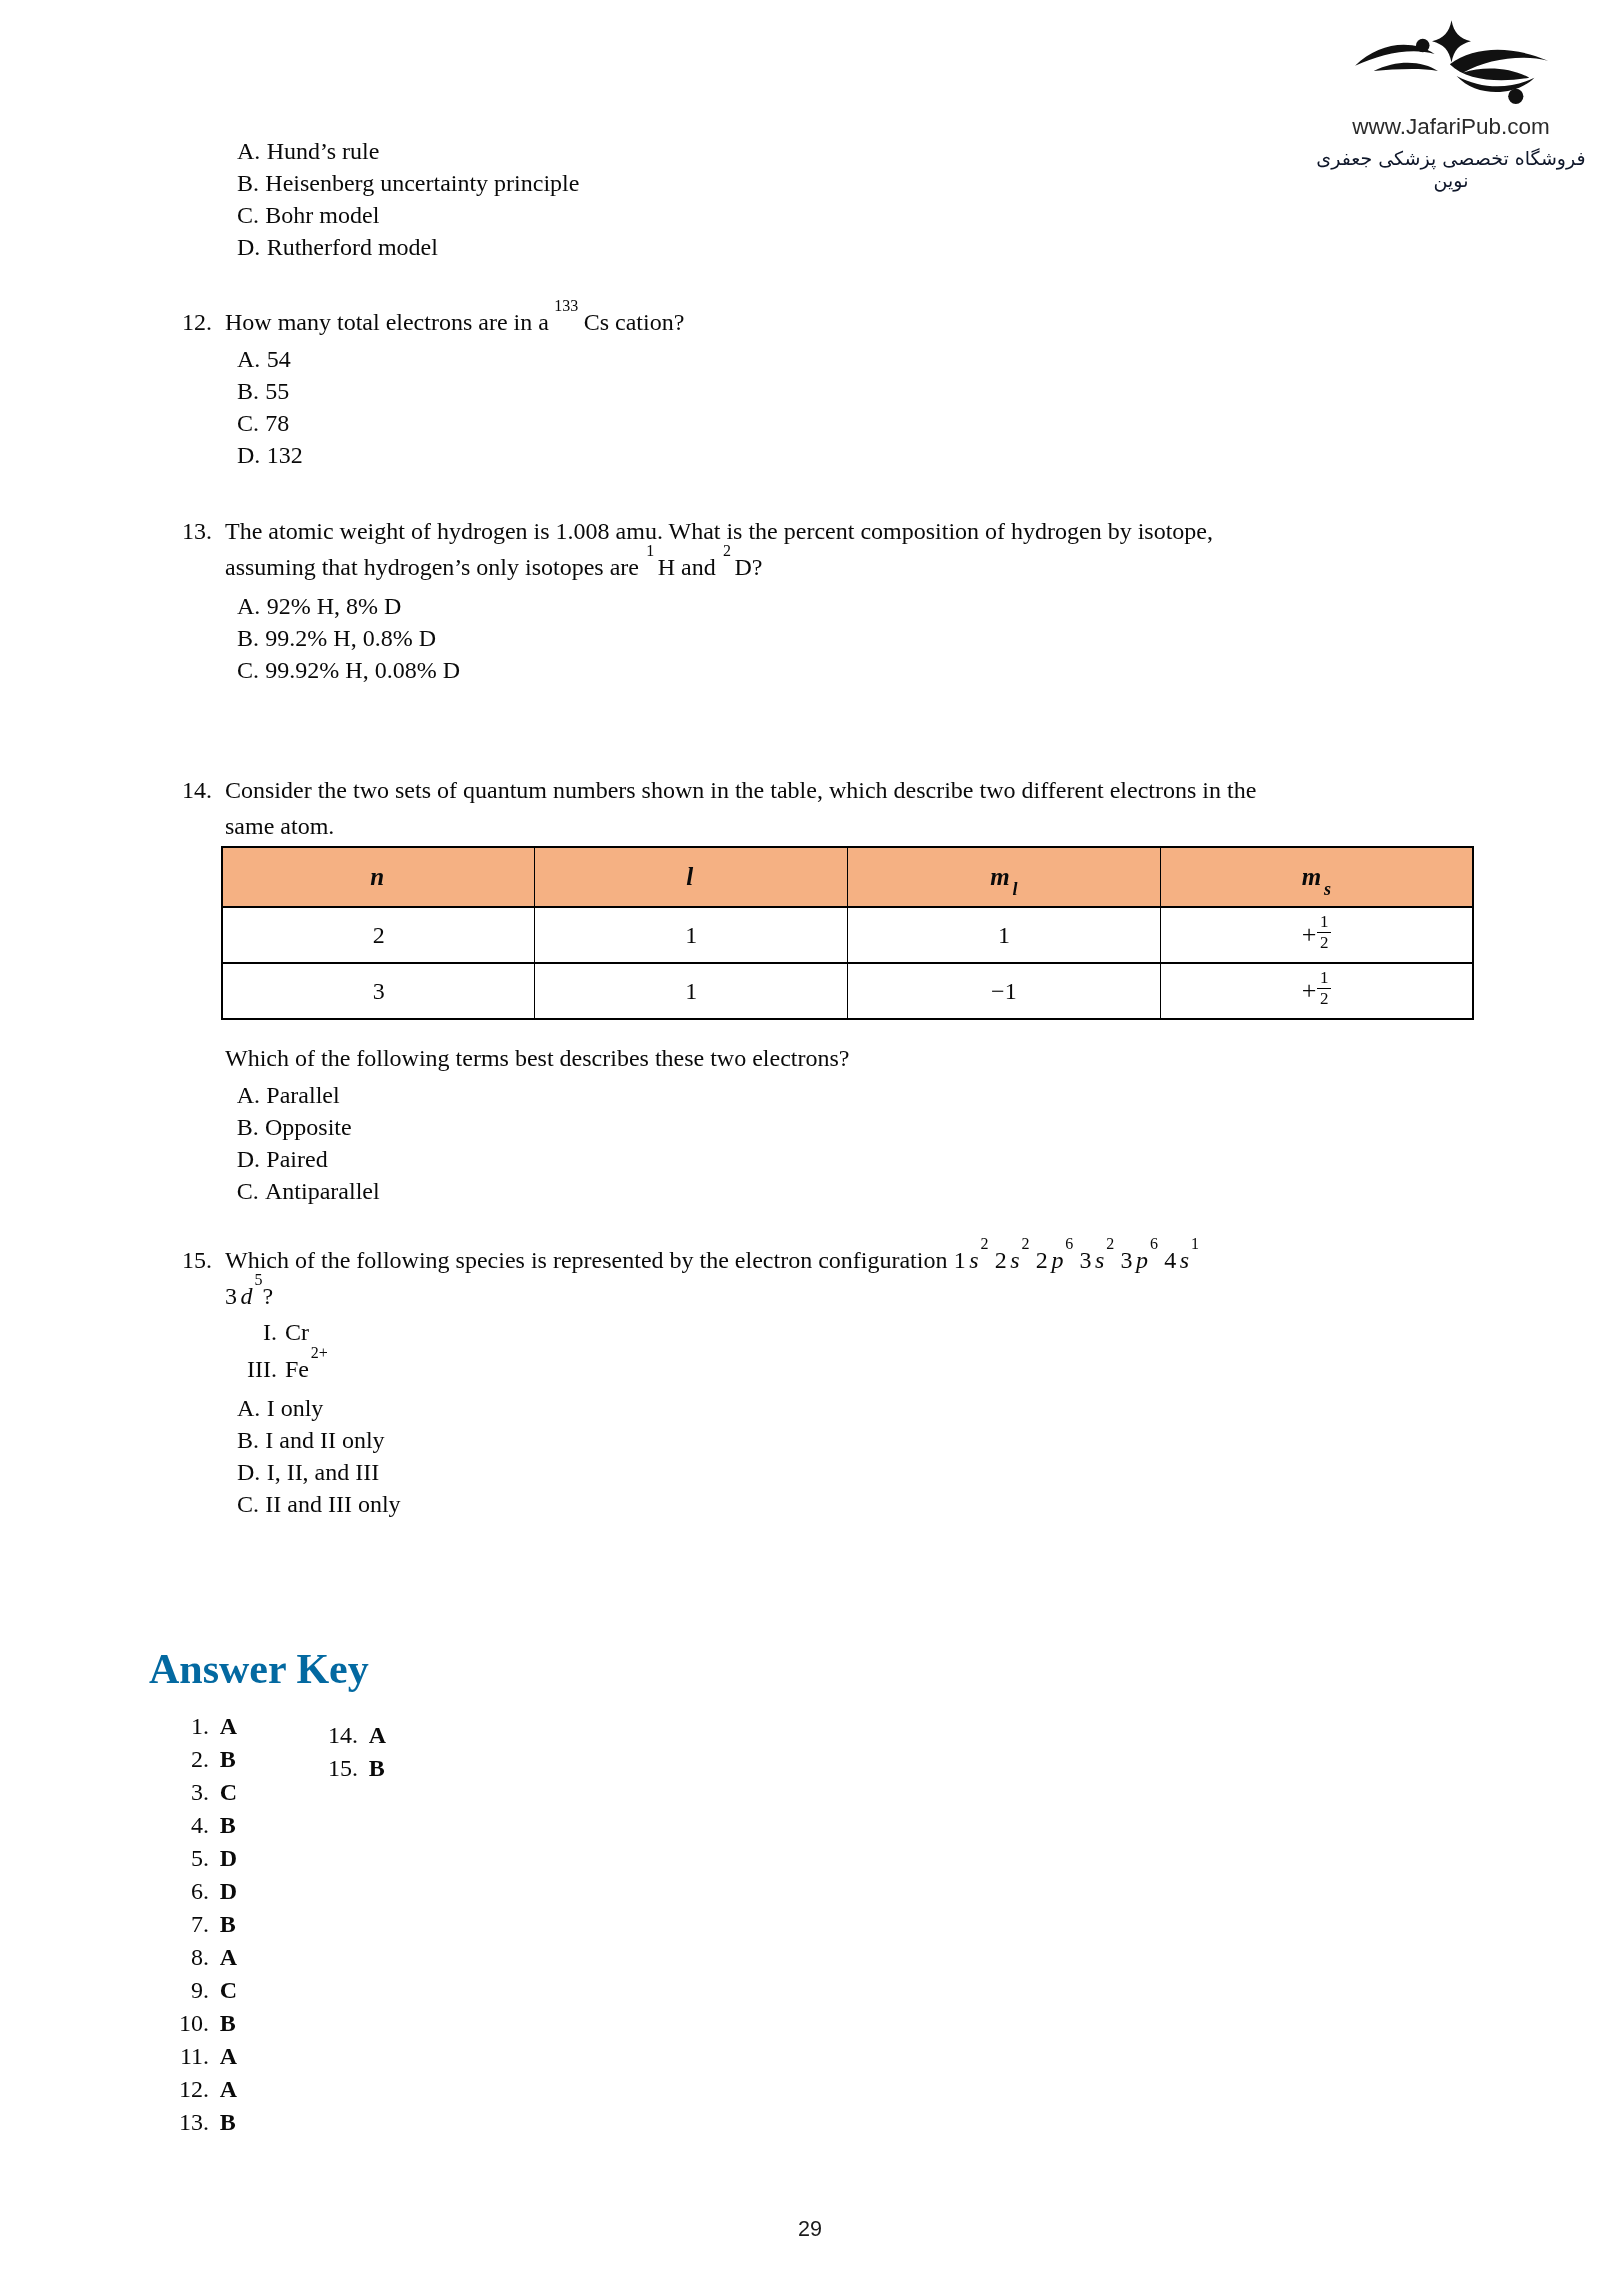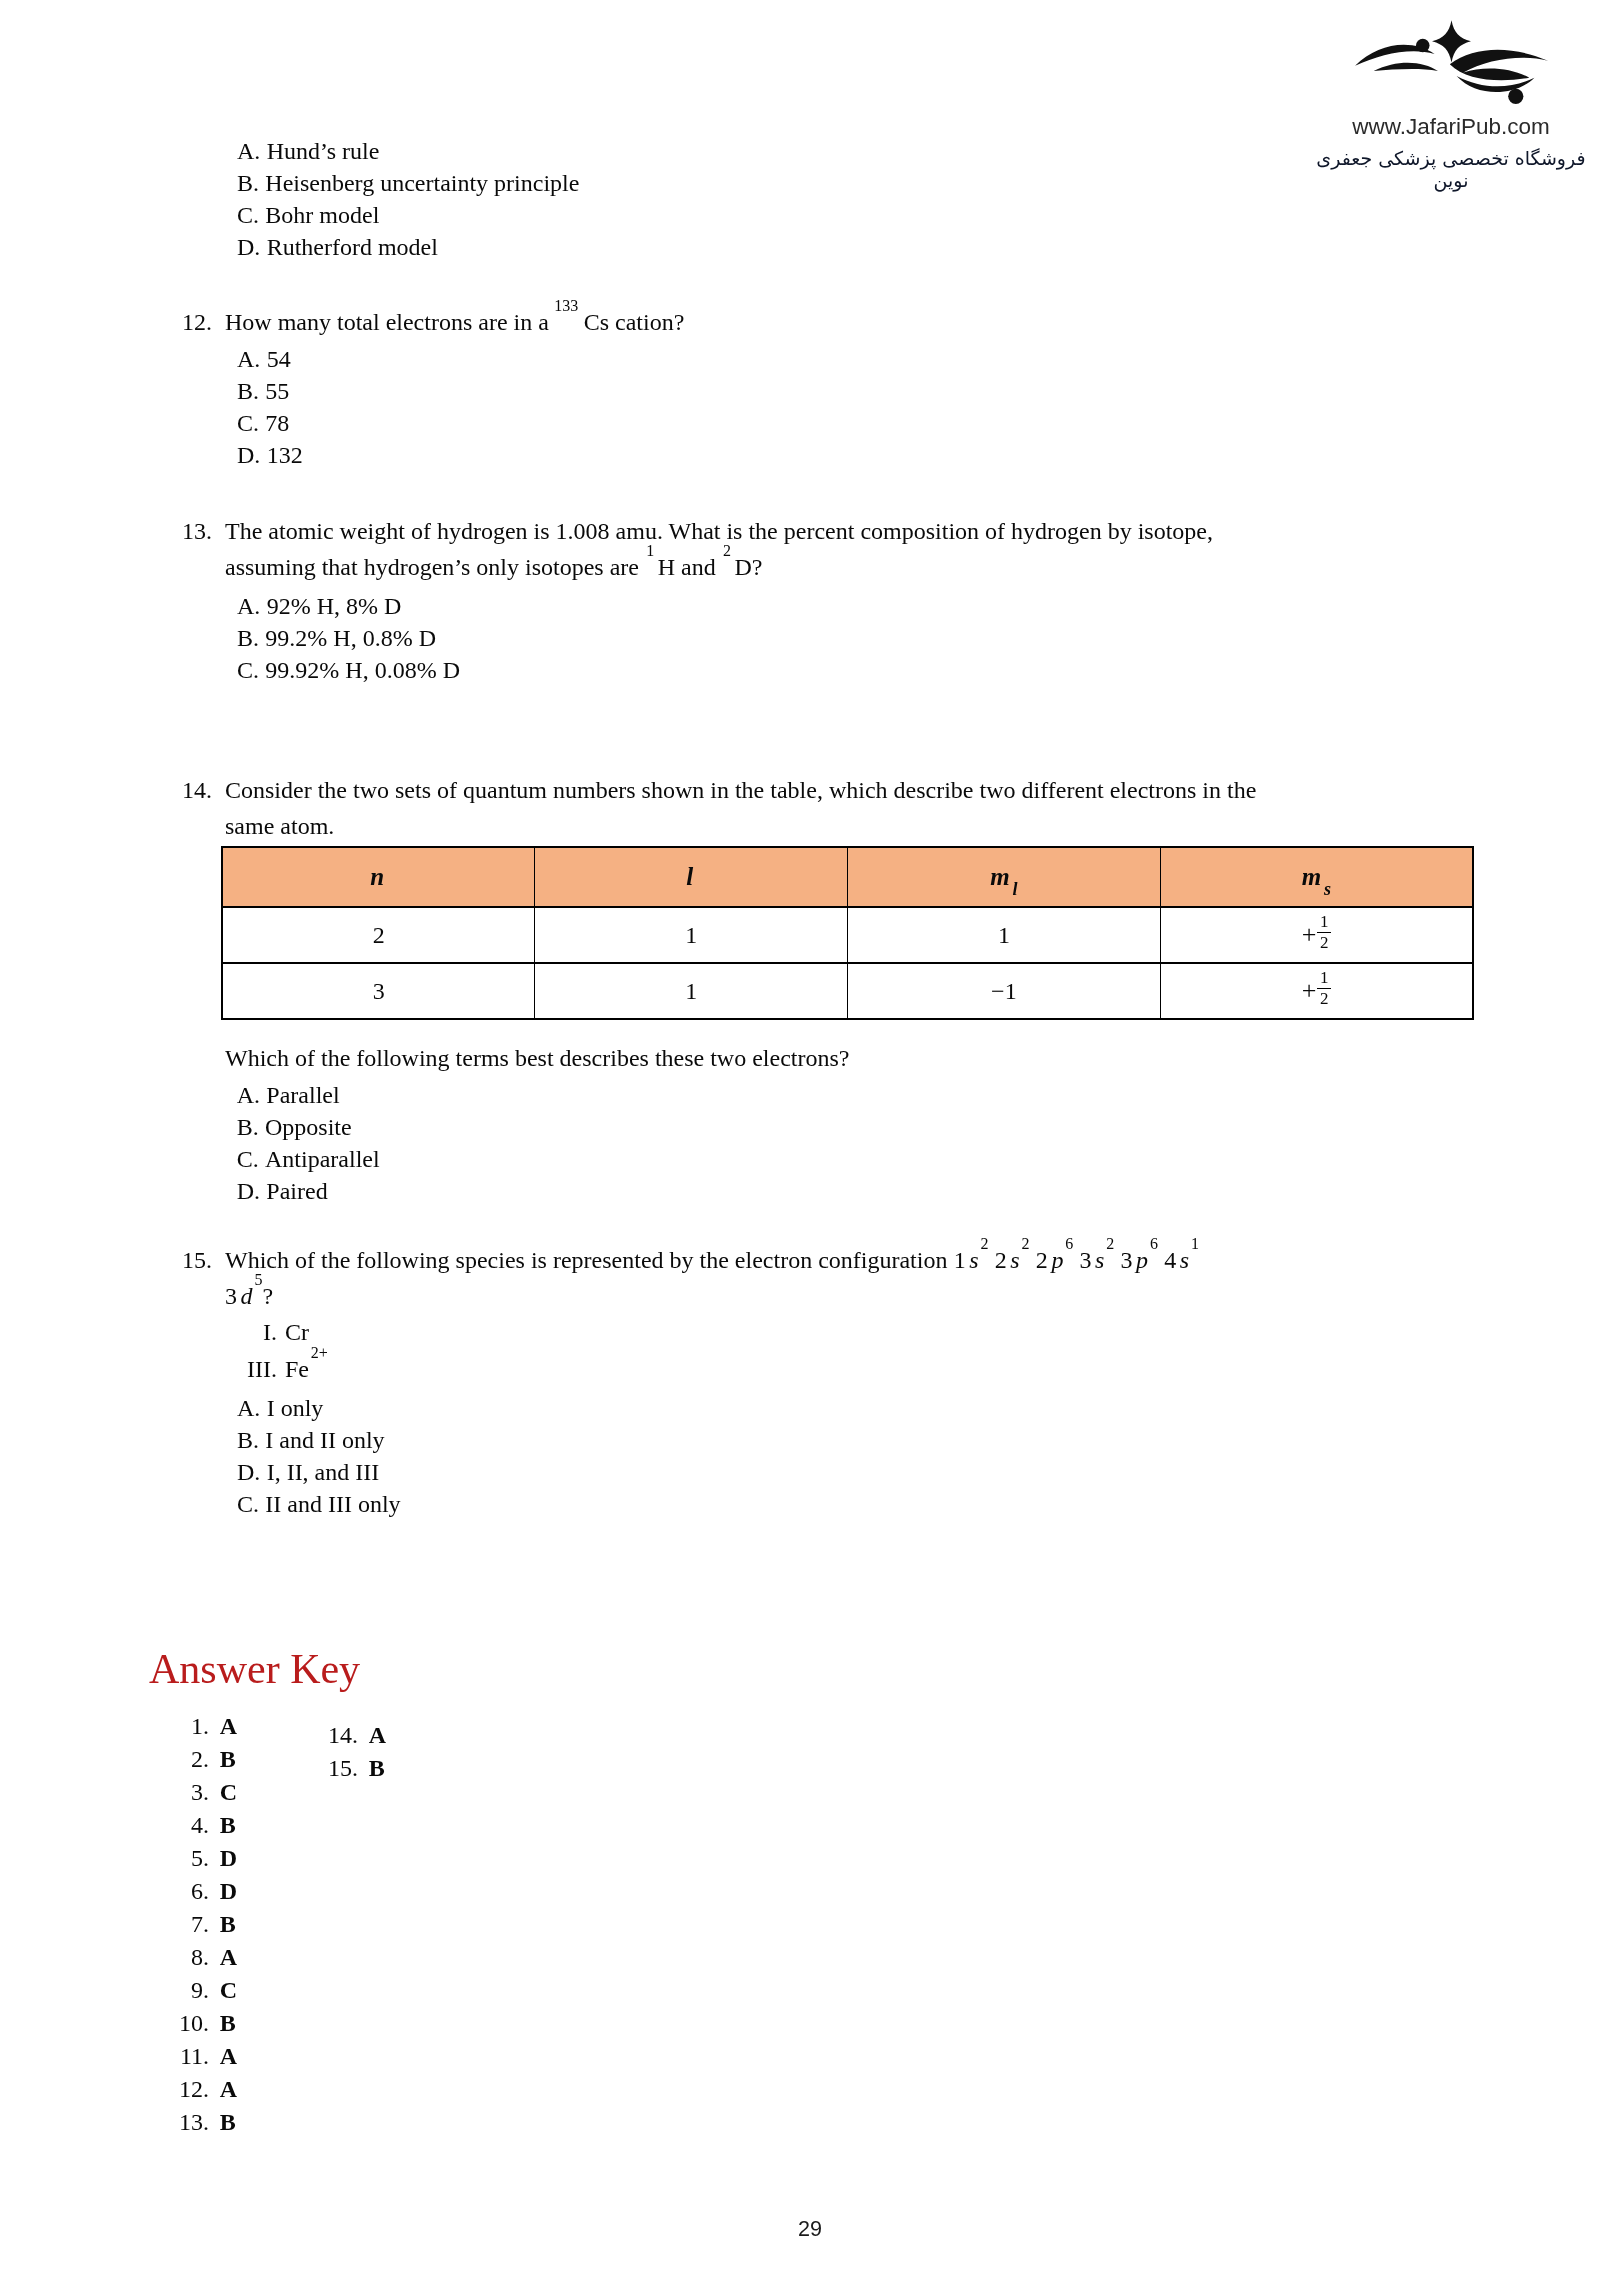--- a/index.html
+++ b/index.html
@@ -44,21 +44,21 @@
   .frac .num{display:block; border-bottom:1.8px solid #000; padding:0 2.7px 0.9px;}
   .frac .den{display:block; padding-top:0.9px;}
   
   .cfg{white-space:nowrap; margin-left:6.3px;}
   .cfg i{margin-left:3.6px;}
   .cfg sup{font-size:16px; position:relative; top:-10px; margin-left:1.8px; line-height:0;}
   .romans{margin:0; padding:0; list-style:none;}
   .romans li{line-height:37px;}
   .rnum{display:inline-block; width:95px; text-align:right; margin-right:8px;}
   
-  .ak-title{position:absolute; left:149px; font-size:42px; font-weight:normal; color:#b91c1c;}
+  .ak-title{position:absolute; left:149px; font-size:42px; font-weight:bold; color:#0369a1;}
   .ak-col{position:absolute; list-style:none; margin:0; padding:0;}
   .ak-col li{line-height:33px;}
   .ak-num{display:inline-block; width:74px; text-align:right;}
   .ak-col2 .ak-num{width:52px;}
   .ak-ans{font-weight:bold; margin-left:10.8px;}
   .pgnum{position:absolute; top:2216px; left:0; right:0; text-align:center;
          font-family:"Liberation Sans", sans-serif; font-size:21.6px; color:#1a1a1a;}
 </style>
 </head>
 <body>
@@ -151,22 +151,22 @@
         <td><span class="pluswrap">+</span><span class="frac"><span class="num">1</span><span class="den">2</span></span></td>
       </tr>
     </tbody>
   </table>
 
   <div class="blk single" style="top:1042px; left:225px;">
     <div class="line">Which of the following terms best describes these two electrons?</div>
     <ul class="opts" style="margin-left:11.7px;">
       <li><span class="olet">A.</span><span>Parallel</span></li>
       <li><span class="olet">B.</span><span>Opposite</span></li>
+      <li><span class="olet">D.</span><span>Paired</span></li>
       <li><span class="olet">C.</span><span>Antiparallel</span></li>
-      <li><span class="olet">D.</span><span>Paired</span></li>
     </ul>
   </div>
 
   <div class="blk" style="top:1242px;">
     <div class="qrow">
       <span class="qnum">15.</span>
       <div class="qtext">
         <div class="line">
           <span>Which of the following species is represented by the electron configuration</span><span class="cfg"><span>1</span><i>s</i><sup>2</sup></span><span class="cfg"><span>2</span><i>s</i><sup>2</sup></span><span class="cfg"><span>2</span><i>p</i><sup>6</sup></span><span class="cfg"><span>3</span><i>s</i><sup>2</sup></span><span class="cfg"><span>3</span><i>p</i><sup>6</sup></span><span class="cfg"><span>4</span><i>s</i><sup>1</sup></span>
         </div>

